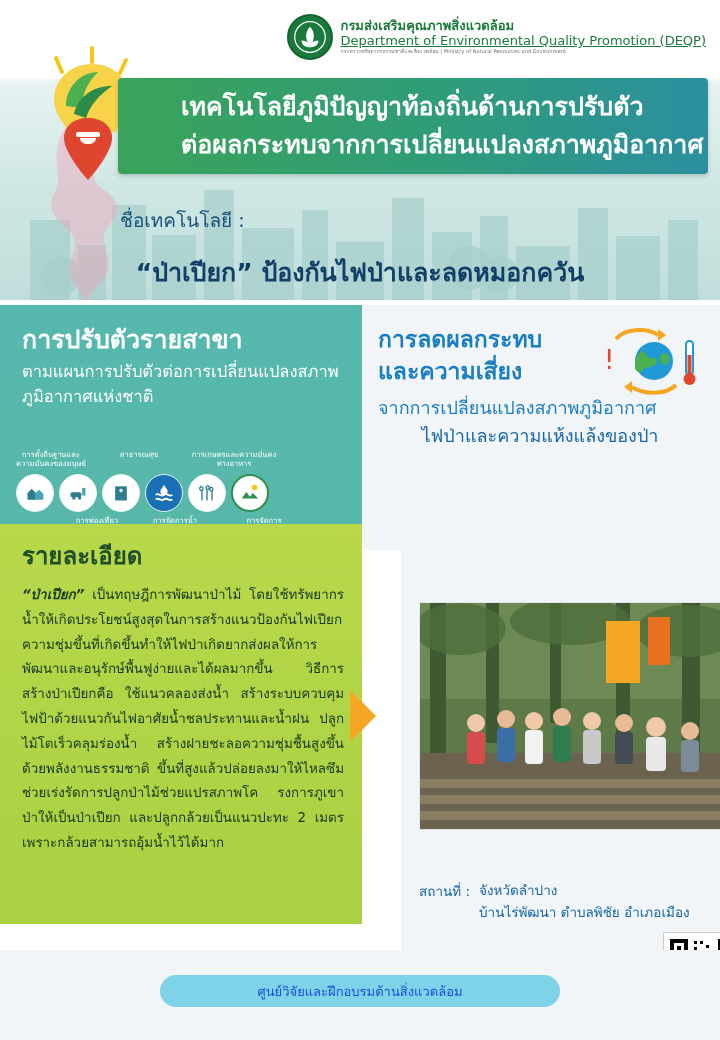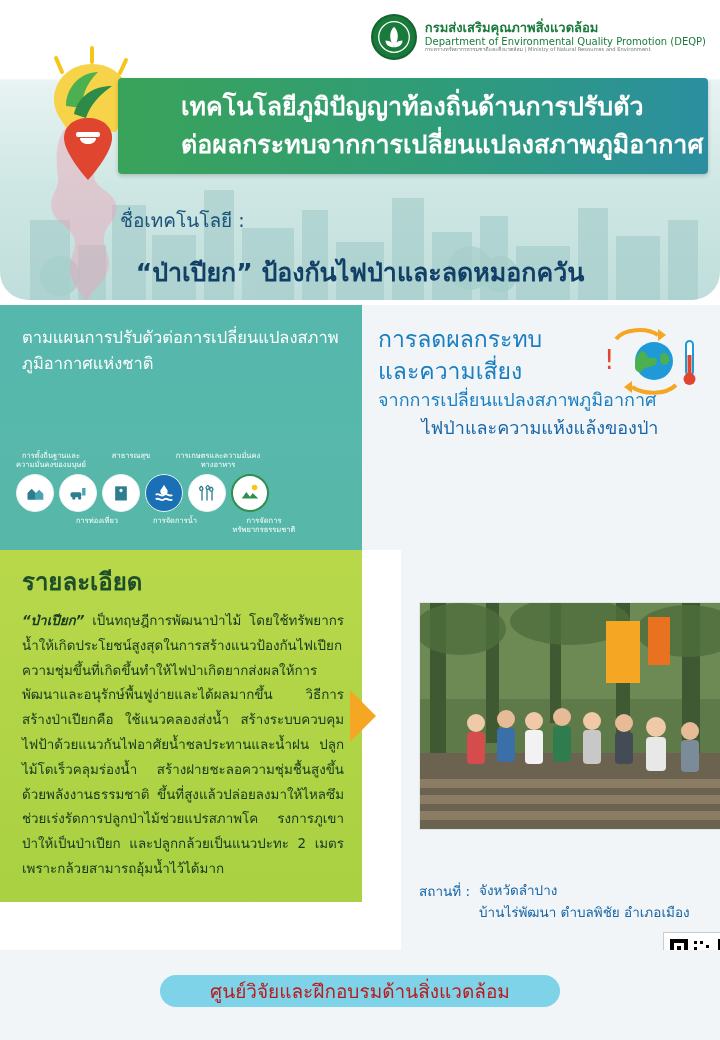--- a/index.html
+++ b/index.html
@@ -10,21 +10,20 @@
     overflow: hidden;
     position: relative;
   }
   .poster { position: relative; width: 720px; height: 1040px; overflow: hidden; }
 
   
   .top-band {
     position: absolute; top:0; left:0; width:720px; height:300px;
     background: linear-gradient(180deg,#ffffff 0%, #ffffff 26%, #e8f3f3 27%, #cfe7e4 62%, #bfdedb 100%);
     overflow: hidden;
-    border-radius: 28px;
   }
   .skyline {
     position:absolute; bottom:0; left:0; width:720px; height:150px;
     opacity:0.55;
   }
   .thai-map {
     position:absolute; left:20px; top:120px; width:130px; height:190px;
     opacity:0.55;
   }
 
@@ -35,21 +34,21 @@
   }
   .logo-seal {
     width:46px;height:46px;border-radius:50%;
     background:#1a7a3c;
     display:flex;align-items:center;justify-content:center;
     color:#fff;font-size:9px;
     border:2px solid #14642f;
   }
   .logo-text { line-height:1.15; }
   .logo-text .l1 { font-size:13px; color:#1a7a3c; font-weight:bold; }
-  .logo-text .l2 { font-size:10px; color:#1a7a3c; }
+  .logo-text .l2 { font-size:13px; color:#1a7a3c;text-decoration:underline; }
   .logo-text .l3 { font-size:5.2px; color:#6b7a6f; }
 
   
   .headline {
     position:absolute; left:118px; top:78px; width:590px; height:96px;
     background: linear-gradient(90deg,#3aa35a 0%, #2f9c79 55%, #2b8fa0 100%);
     border-radius:4px;
     box-shadow: 0 2px 4px rgba(0,0,0,0.18);
     padding:10px 18px 0 52px;
   }
@@ -74,50 +73,50 @@
   
   .col-left {
     position:absolute; left:0; top:305px; width:362px; height:245px;
     background: linear-gradient(180deg,#56b7ad 0%, #57b8a9 100%);
     padding:18px 16px 0 22px;
   }
   .col-left h2 { color:#ffffff; font-size:25px; font-weight:bold; line-height:1.35; }
   .col-left .sub { color:#ffffff; font-size:16.5px; line-height:1.55; margin-top:2px; }
 
   .sector-row { position:absolute; left:14px; top:146px; width:340px; }
-  .sector-captions-top { display:flex; gap:0; }
+  .sector-captions-top { display:flex; gap:8px;font-family:Liberation Mono, monospace; }
   .cap { color:#ffffff; font-size:7.5px; text-align:center; line-height:1.25; }
   .icons { display:flex; gap:5px; margin-top:4px; padding-left:2px;}
   .ico {
     width:38px;height:38px;border-radius:50%;background:#ffffff;
     display:flex;align-items:center;justify-content:center;
     font-size:17px;color:#2e7d8f;
     border:1px solid #e3f3f1;
   }
   .ico.blue { background:#1a6fb5; color:#fff; }
   .ico.green { background:#ffffff; color:#2f8f4e; border:2px solid #2f8f4e;}
   .sector-captions-bot { display:flex; margin-top:4px; }
 
   .col-right {
     position:absolute; left:362px; top:305px; width:358px; height:245px;
     background:#f2f5f7;
     padding:18px 18px 0 16px;
   }
-  .col-right h2 { color:#1a7fc1; font-size:23px; font-weight:normal; line-height:1.4; }
-  .col-right .sub2 { color:#1a7fc1; font-size:18px; line-height:1.45; }
+  .col-right h2 { color:#1a7fc1; font-size:23px; font-weight:bold; line-height:1.4; }
+  .col-right .sub2 { color:#1a7fc1; font-size:18px; line-height:1.45;margin-top:8px; }
   .col-right .risk {
     color:#1766a8; font-size:18px; text-align:center;
   }
   .earth-icon {
     position:absolute; right:22px; top:18px; width:96px; height:78px;
   }
 
   
   .details {
-    position:absolute; left:0; top:550px; width:362px; height:352px;
+    position:absolute; left:0; top:524px; width:362px; height:400px;
     background: linear-gradient(180deg,#b8d84a 0%, #a9d142 100%);
     padding:12px 18px 0 22px;
   }
   .details h3 { color:#1f4e2a; font-size:24px; font-weight:bold; }
   .details p {
     margin-top:8px; color:#16391f; font-size:13.4px; line-height:1.85;
     text-align:justify;
   }
   .details p .hl { font-weight:bold; font-style:italic; }
 
@@ -159,21 +158,21 @@
 
   
   .footer-strip {
     position:absolute; left:0; top:950px; width:720px; height:90px;
     background:#f2f5f7;
   }
   .footer-pill {
     position:absolute; left:160px; top:975px; width:400px; height:32px;
     background:#7fd3e8; border-radius:16px;
     display:flex;align-items:center;justify-content:center;
-    color:#b91c1c; font-size:19px;
+    color:#1d4ed8; font-size:13px;
   }
 </style>
 </head>
 <body>
 
 <div class="poster">
 
   <div class="top-band">
 
     <svg class="skyline" viewBox="0 0 720 150" preserveAspectRatio="none">
@@ -240,20 +239,21 @@
       <div class="h1">เทคโนโลยีภูมิปัญญาท้องถิ่นด้านการปรับตัว</div>
       <div class="h2">ต่อผลกระทบจากการเปลี่ยนแปลงสภาพภูมิอากาศ</div>
     </div>
 
     <div class="tech-name-label">ชื่อเทคโนโลยี :</div>
   </div>
 
   <div class="tech-name-value">“ป่าเปียก” ป้องกันไฟป่าและลดหมอกควัน</div>
 
   <div class="col-left">
+    <h2>การปรับตัวรายสาขา</h2>
     <div class="sub">ตามแผนการปรับตัวต่อการเปลี่ยนแปลงสภาพภูมิอากาศแห่งชาติ</div>
 
     <div class="sector-row">
       <div class="sector-captions-top">
         <div class="cap" style="width:74px">การตั้งถิ่นฐานและความมั่นคงของมนุษย์</div>
         <div class="cap" style="width:86px">สาธารณสุข</div>
         <div class="cap" style="width:88px">การเกษตรและความมั่นคงทางอาหาร</div>
       </div>
 
       <div class="icons">

